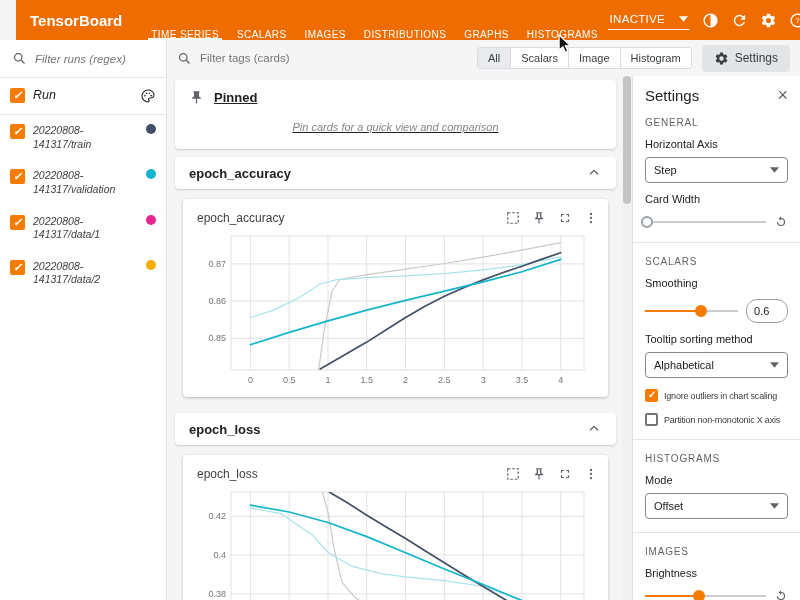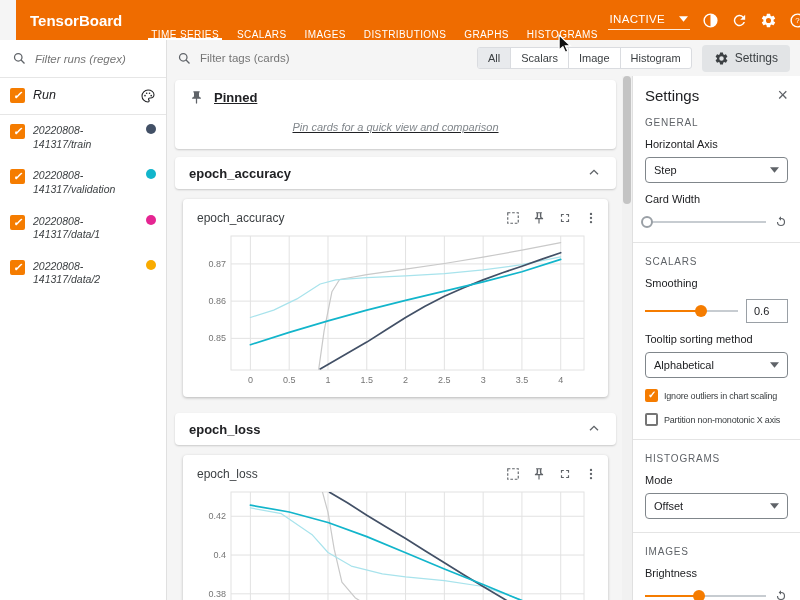--- a/index.html
+++ b/index.html
@@ -76,21 +76,21 @@
   .field-label { font-size:11px; color:#202124; margin:10px 0 7px 0; }
   .select { display:flex; align-items:center; justify-content:space-between; border:1px solid #80868b; border-radius:4px; padding:6px 8px; font-size:11px; color:#202124; margin-bottom:4px; cursor:pointer; }
   .slider-row { display:flex; align-items:center; gap:8px; margin:10px 0 8px 0; }
   .slider { position:relative; flex:1; height:14px; cursor:pointer; }
   .slider .track { position:absolute; top:6px; left:0; right:0; height:2px; background:#c7ccd1; }
   .slider .fill { position:absolute; top:6px; left:0; height:2px; background:var(--accent,#f57c00); }
   .slider .thumb { position:absolute; top:1px; width:12px; height:12px; border-radius:50%; background:var(--accent,#f57c00); transform:translateX(-50%); }
   .slider.gray .fill { background:transparent; }
   .slider.gray .thumb { background:#fff; border:2px solid #9aa0a6; width:12px; height:12px; }
   .reset-btn { color:#5f6368; display:flex; cursor:pointer; flex:none; }
-  .value-box { border:1px solid #9aa0a6; border-radius:0; padding:5px 7px; font-size:11px; width:42px; flex:none; }
+  .value-box { border:1px solid #9aa0a6; border-radius:11px; padding:5px 7px; font-size:11px; width:42px; flex:none; }
   .check-row { display:flex; gap:6px; align-items:center; margin:11px 0; }
   .check-label { font-size:9px; letter-spacing:-0.2px; color:#3c4043; white-space:nowrap; overflow:hidden; }
   .divider { height:1px; background:#e4e4e4; margin:13px -12px; }
 
   
   .mouse-cursor { position:absolute; left:556px; top:34px; z-index:50; pointer-events:none; }
 </style>
 </head>
 <body>
 

